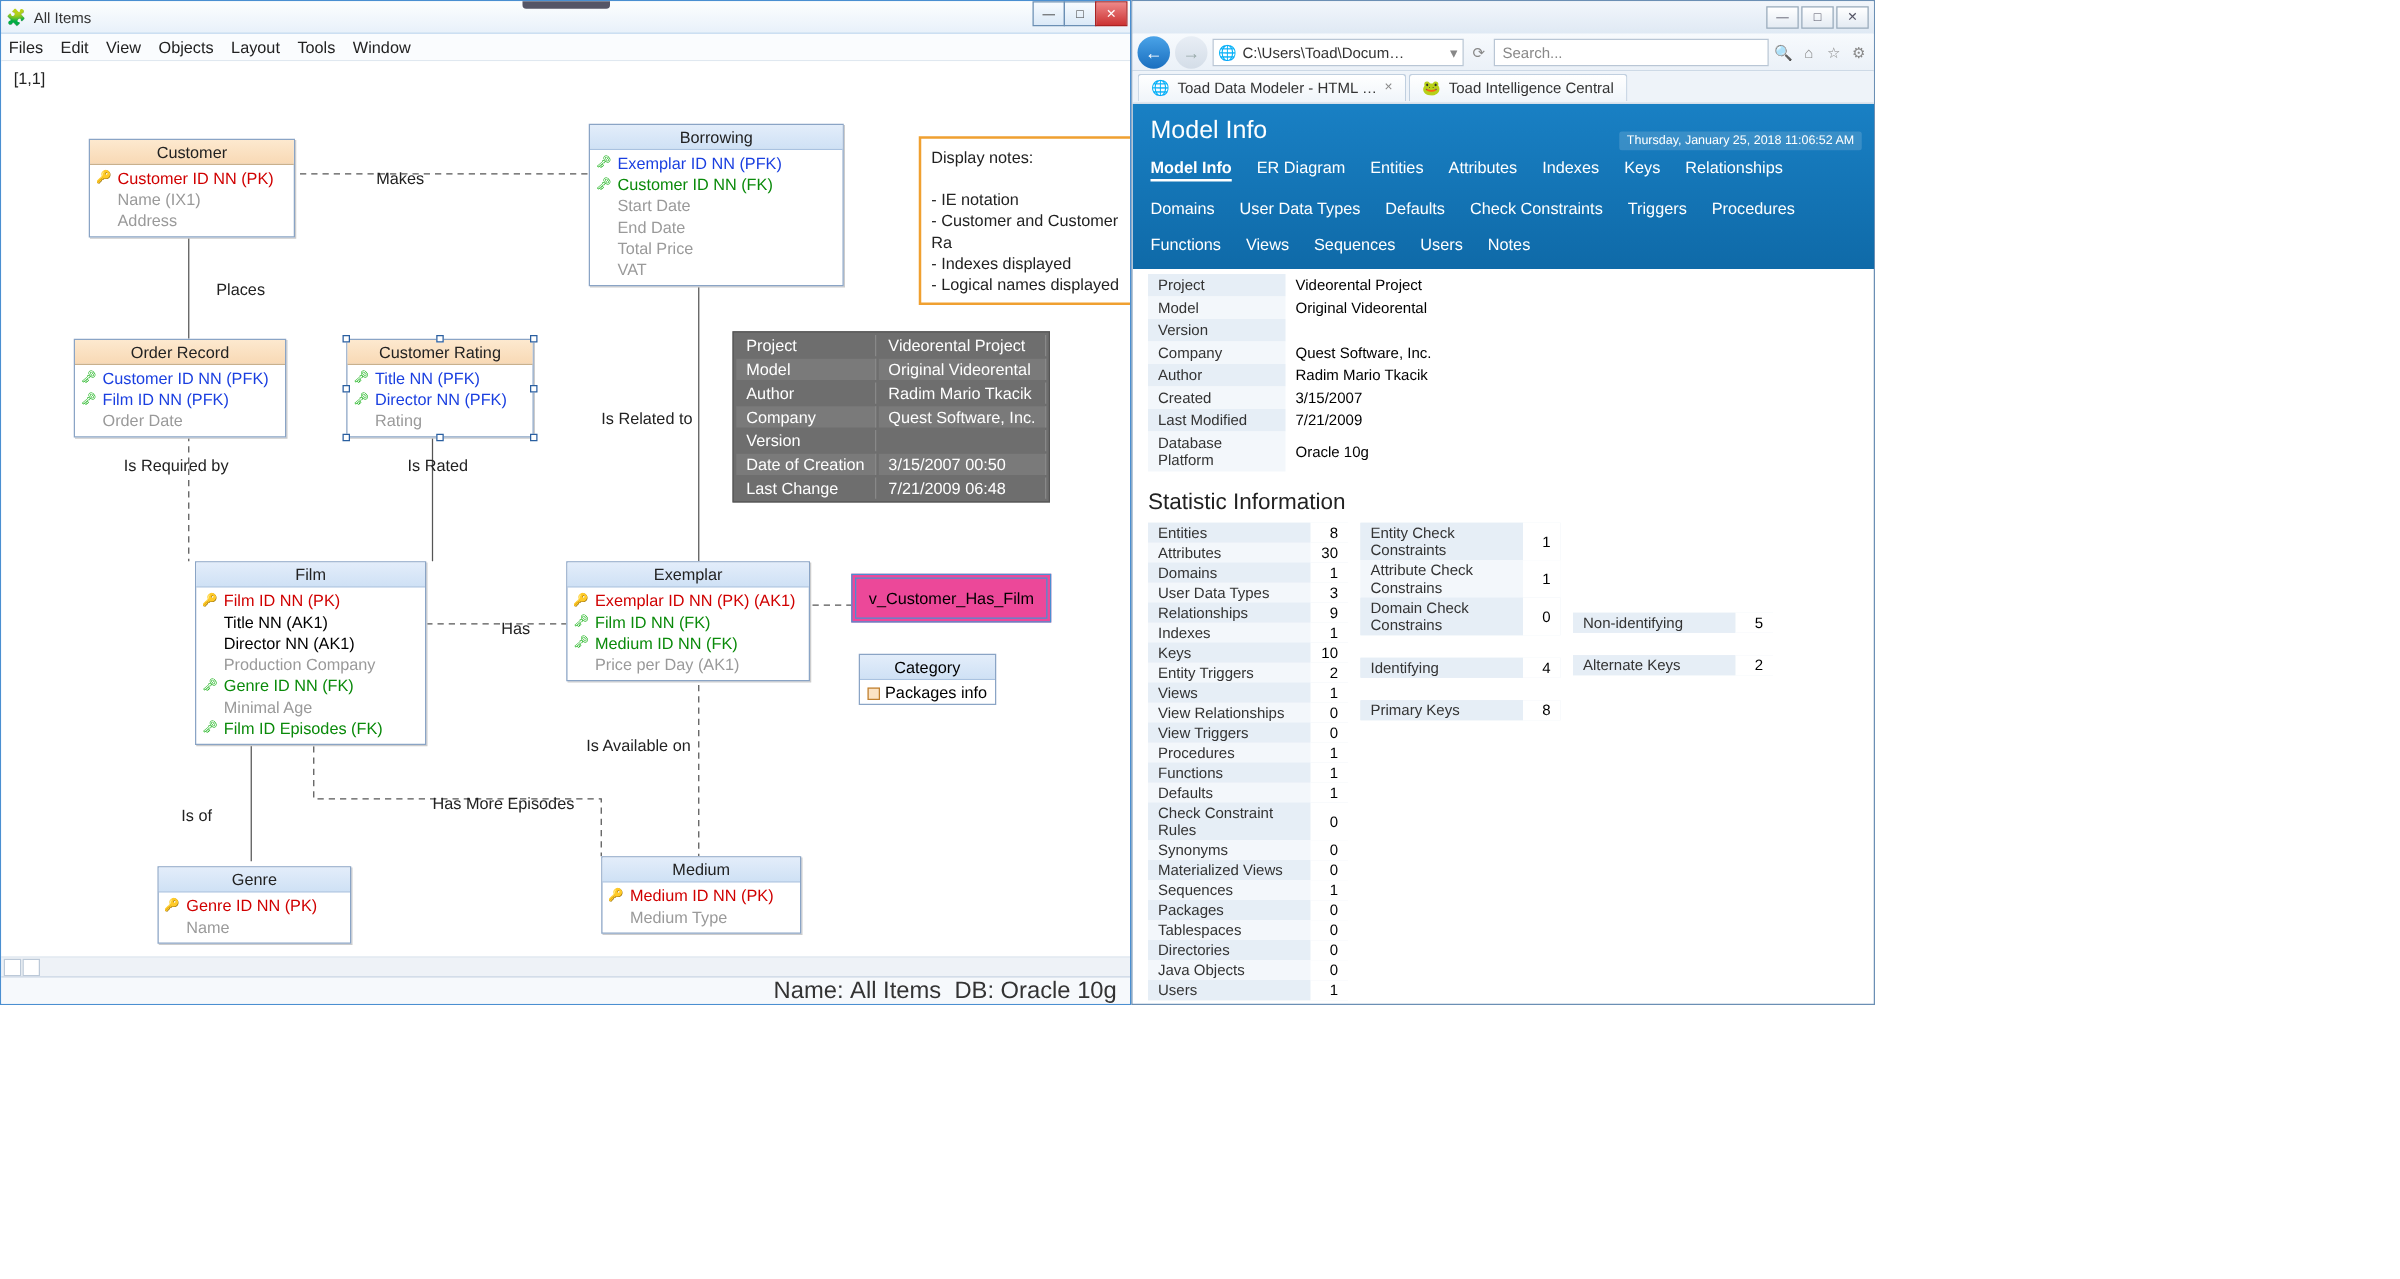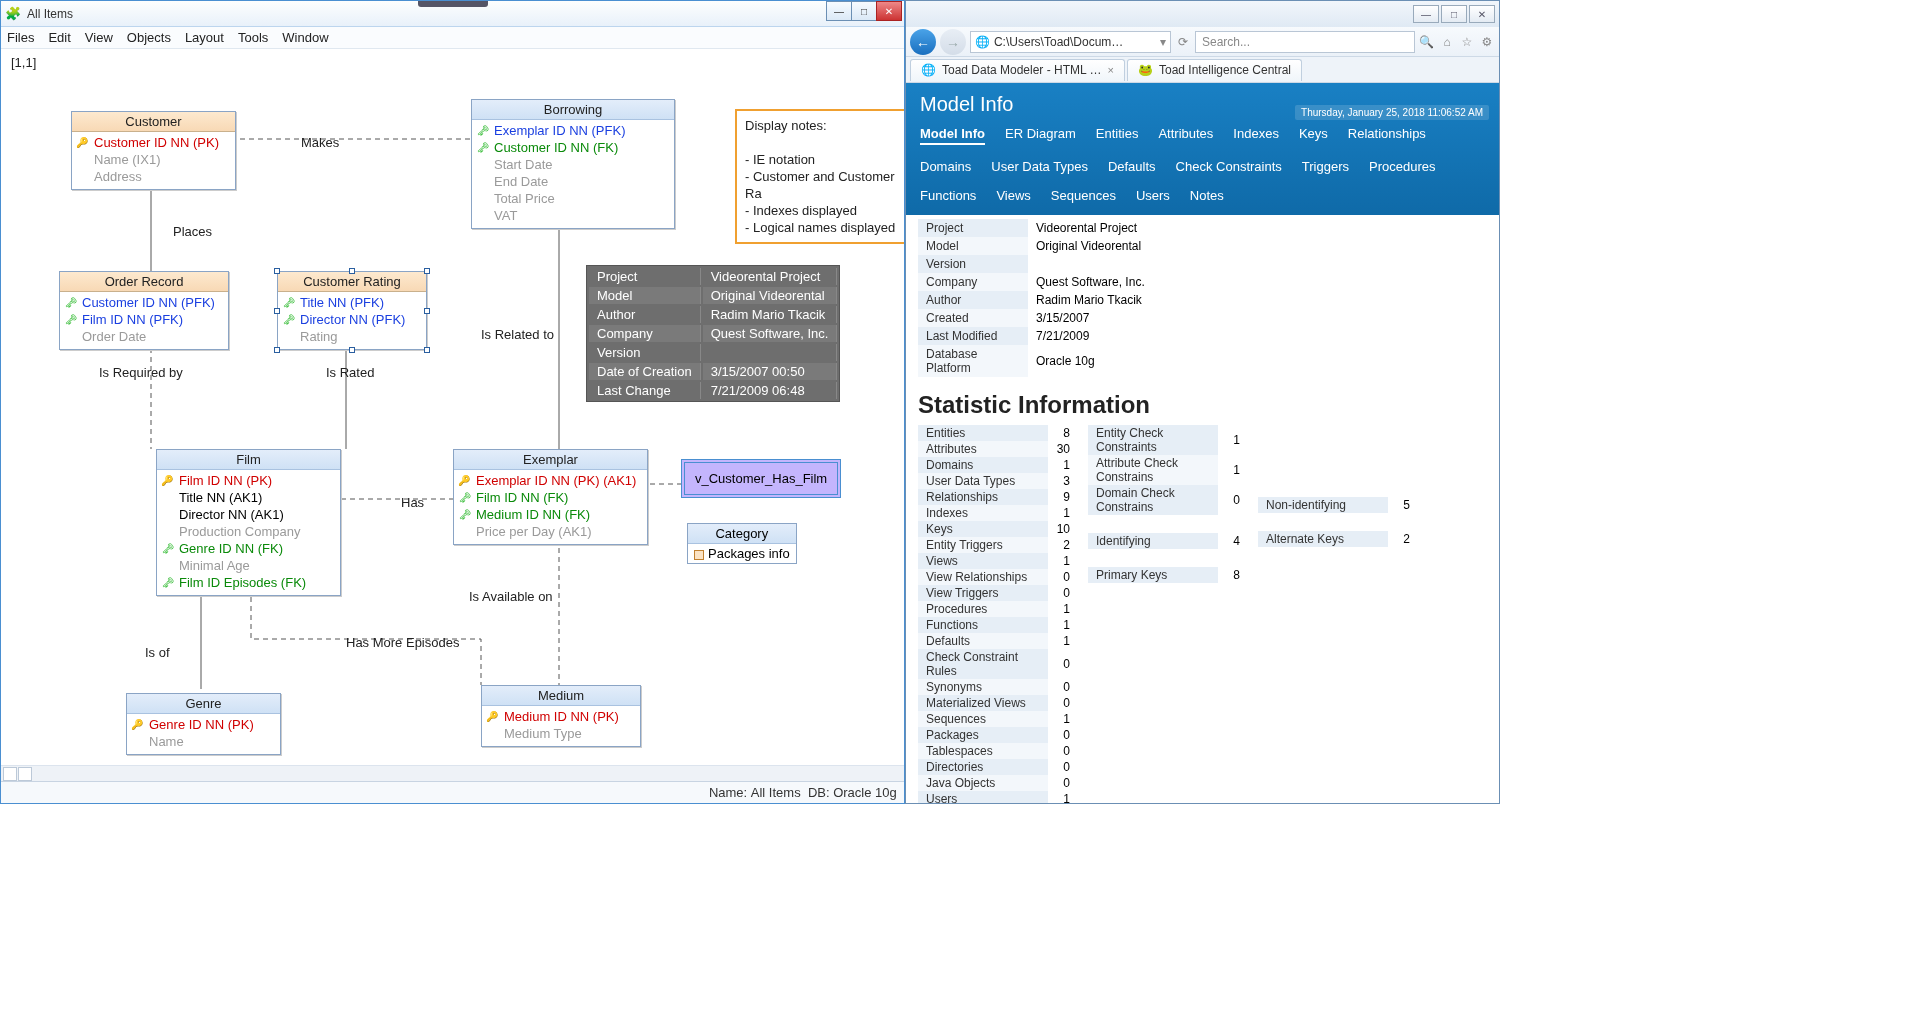--- a/index.html
+++ b/index.html
@@ -28,26 +28,26 @@
 .pk{color:#d00000}
 .fk{color:#0a8a0a}
 .pfk{color:#1a3fe0}
 .dim{color:#9a9a9a}
 .rel{position:absolute;font-size:13px;color:#222}
 svg.lines{position:absolute;inset:0;width:100%;height:100%}
 .note{position:absolute;border:2px solid #f0a030;background:#fff;padding:6px 8px;font-size:13px;color:#222;line-height:17px}
 .meta{position:absolute;background:#6e6e6e;color:#fff;font-size:13px;border:1px solid #555}
 .meta td{padding:1px 8px;border-right:1px solid #888}
 .meta tr:nth-child(even){background:#7a7a7a}
-.viewbox{position:absolute;border:4px double #4a8fd1;padding:8px 10px;font-size:13px;background:#c4b5fd}
+.viewbox{position:absolute;border:4px double #4a8fd1;padding:8px 10px;font-size:13px;background:#ec4899}
 .cat{position:absolute;border:1px solid #8aa4c5}
 .cat .hd{background:linear-gradient(#e3edfa,#cfe1f5);text-align:center;font-size:13px;padding:2px 14px;border-bottom:1px solid #a9c2e0}
 .cat .body{padding:2px 6px;font-size:13px}
 .sq{display:inline-block;width:10px;height:10px;border:1px solid #c08030;background:#fbe3c4;margin-right:4px;vertical-align:middle}
-.status{height:22px;border-top:1px solid #c8d4e2;background:#f6f9fc;display:flex;align-items:center;font-size:13px;color:#333}
+.status{height:22px;border-top:1px solid #c8d4e2;background:#f6f9fc;display:flex;align-items:center;font-size:19px;color:#333}
 .status .sp{flex:1}
 .scr{height:16px;background:#eef2f7;border-top:1px solid #dce4ee;display:flex;align-items:center}
 .scr .th{width:14px;height:14px;border:1px solid #bcc9d8;background:#fff;margin-left:2px}
 .handle{position:absolute;width:6px;height:6px;background:#fff;border:1px solid #2a5fa0}
 
 .right{flex:1;border:1px solid #6b8fb4;display:flex;flex-direction:column;background:#fff}
 .rtitle{height:26px;background:linear-gradient(#f2f6fb,#dfe9f4);display:flex;align-items:center;justify-content:flex-end;padding:0 4px;gap:2px}
 .rtitle .wb{width:26px;height:18px;border:1px solid #9ab;background:linear-gradient(#fff,#e4ebf3);display:flex;align-items:center;justify-content:center;font-size:10px;color:#556}
 .toolbar{height:30px;background:linear-gradient(#f7fafd,#ebf1f8);border-bottom:1px solid #cdd9e6;display:flex;align-items:center;padding:0 4px;gap:4px}
 .navbtn{width:26px;height:26px;border-radius:13px;background:linear-gradient(#4aa3e8,#1a6fbf);color:#fff;display:flex;align-items:center;justify-content:center;font-size:14px}
@@ -65,21 +65,21 @@
 .band h1{font-size:20px;font-weight:400;margin-bottom:10px}
 .bnav{display:flex;flex-wrap:wrap;gap:14px 20px;padding-bottom:12px;font-size:13px}
 .bnav span{cursor:pointer}
 .bnav span.act{border-bottom:2px solid #fff;padding-bottom:2px;font-weight:600}
 .info{padding:4px 12px 10px}
 .info table{width:100%;border-collapse:collapse;font-size:12px;margin-bottom:14px}
 .info td{padding:2px 8px}
 .info tr:nth-child(odd) td:first-child{background:#e6eef6}
 .info tr:nth-child(even) td:first-child{background:#f3f7fb}
 .info td:first-child{width:110px;color:#333}
-.info h2{font-size:24px;font-weight:700;color:#222;margin:4px 0 6px}
+.info h2{font-size:18px;font-weight:400;color:#222;margin:4px 0 6px}
 .stats{display:flex;gap:10px;font-size:12px}
 .stcol{flex:0 0 auto}
 .stcol table{border-collapse:collapse}
 .stcol td{padding:1px 8px}
 .stcol tr:nth-child(odd){background:#e6eef6}
 .stcol tr:nth-child(even){background:#f3f7fb}
 .stcol td.k{width:130px}
 .stcol td.v{text-align:right;width:30px;background:#fff!important}
 </style>
 </head>

